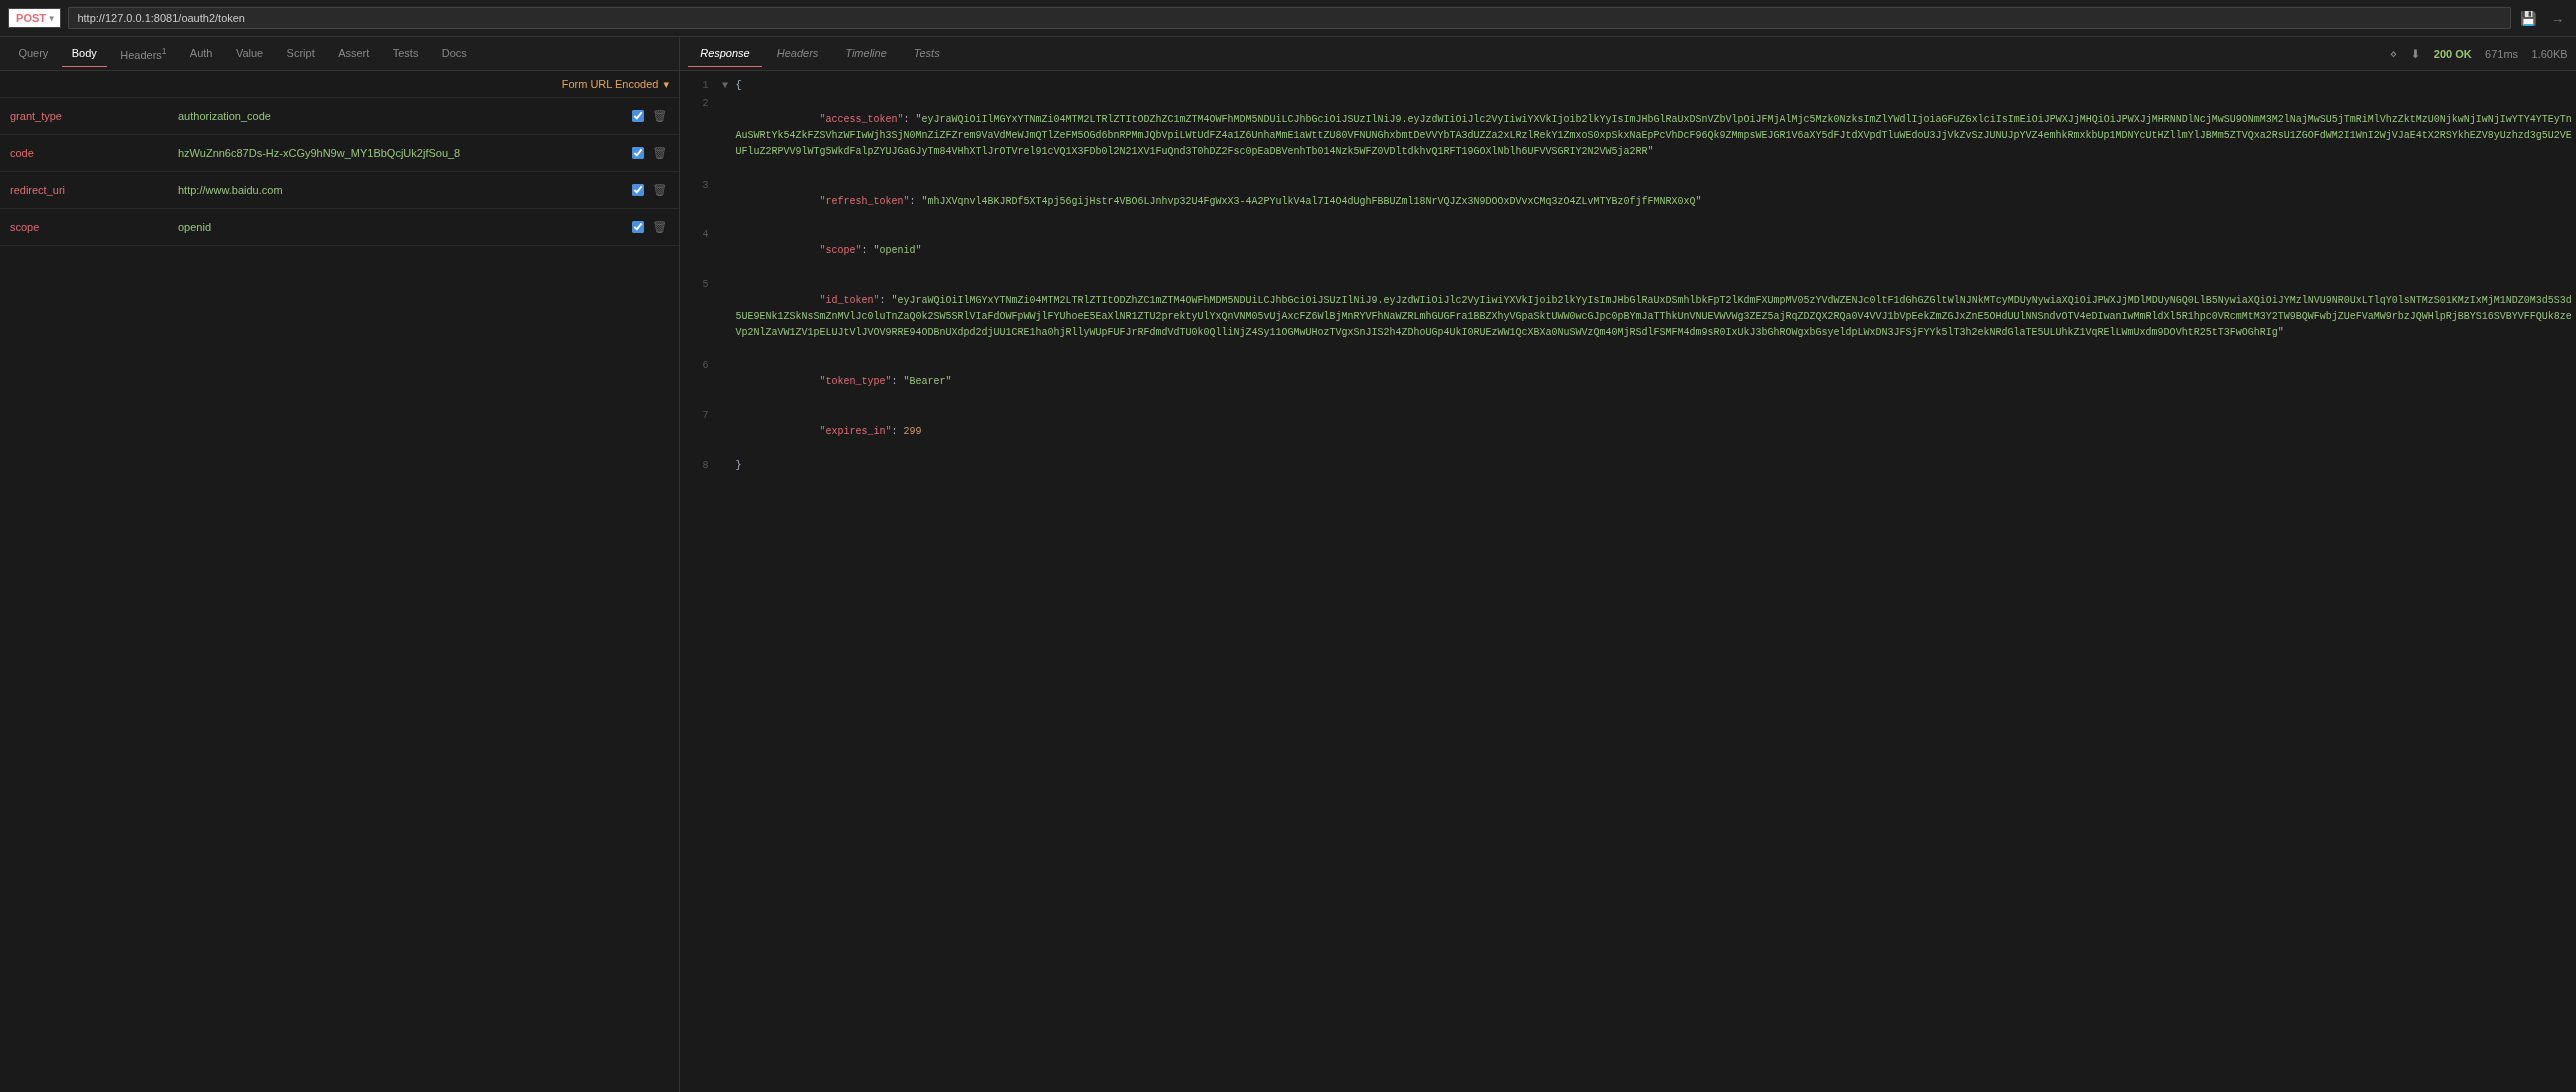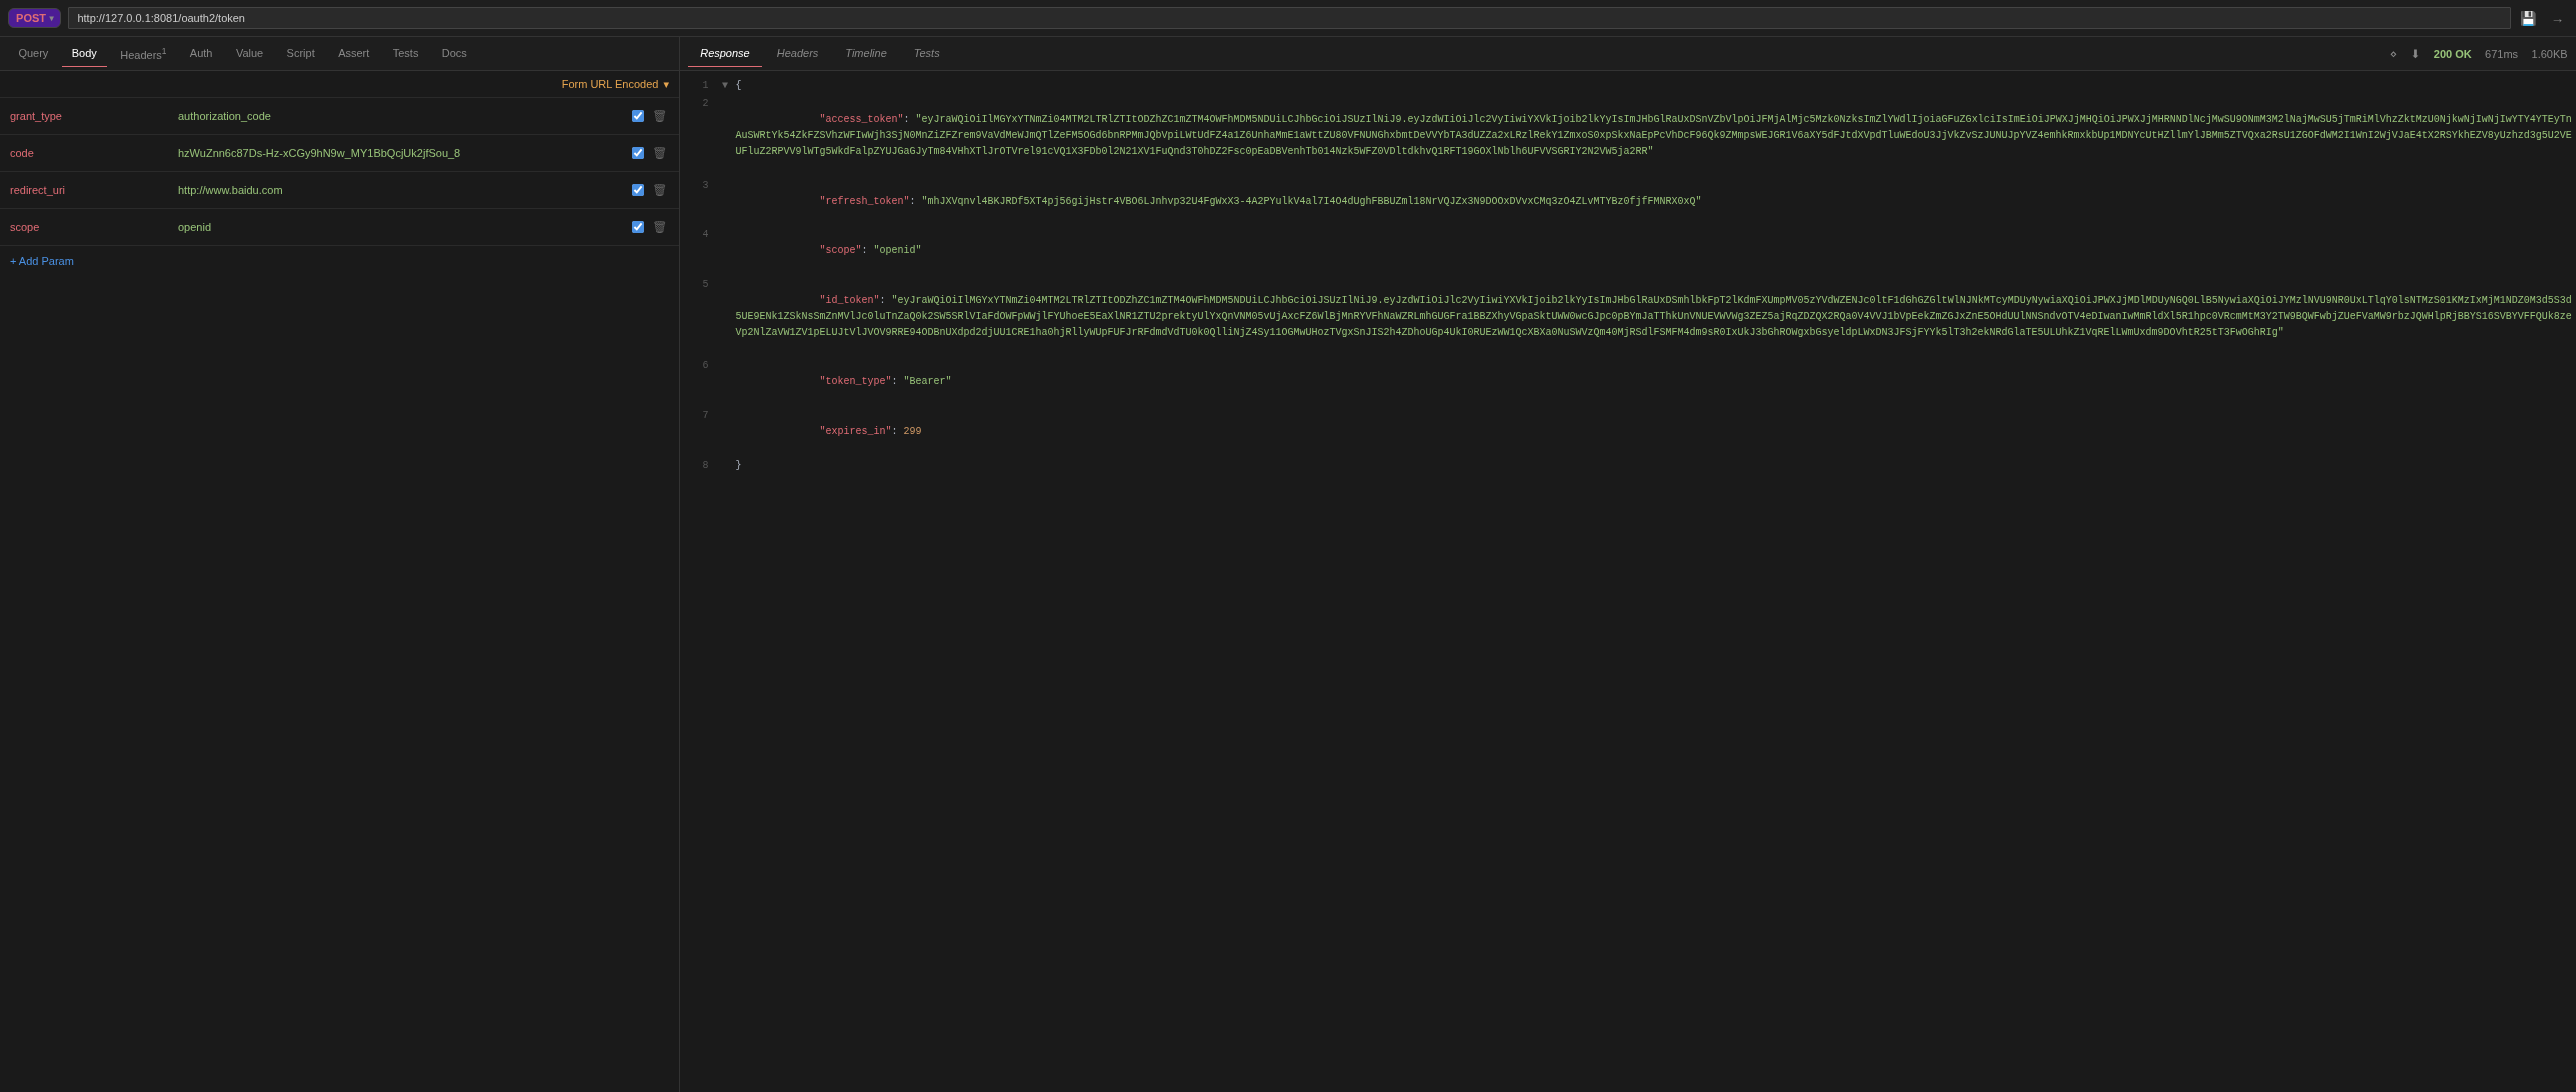--- a/index.html
+++ b/index.html
@@ -21,23 +21,23 @@
       background: #1e1e1e;
       border-bottom: 0.8px solid #333;
       padding: 5px 8.4px;
       gap: 6.7px;
       height: 37px;
     }
     .method-selector {
       display: flex;
       align-items: center;
       gap: 3.4px;
-      background: #4c1d95;
+      background: #ffffff;
       border: 0.8px solid #444;
-      border-radius: 6px;
+      border-radius: 1px;
       padding: 3.4px 6.7px;
       color: #e06c75;
       font-weight: 600;
       font-size: 11px;
       cursor: pointer;
     }
     .method-selector .chevron {
       font-size: 8.4px;
       color: #888;
     }
@@ -379,23 +379,20 @@
 
         <div class="kv-row">
           <span class="kv-key">scope</span>
           <span class="kv-value">openid</span>
           <div class="kv-actions">
             <input type="checkbox" class="checkbox" checked="" style="">
             <button class="delete-btn">🗑</button>
           </div>
         </div>
 
-        <div class="add-param">
-          <span>+ Add Param</span>
-        </div>
       </div>
     </div>
   </div>
 
   <div class="right-panel">
 
     <div class="response-tab-bar">
       <div class="resp-tab active">
         <span>Response</span>
       </div>

